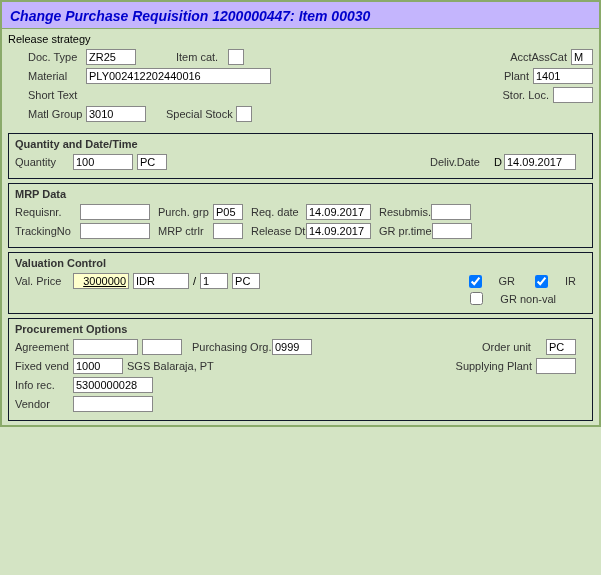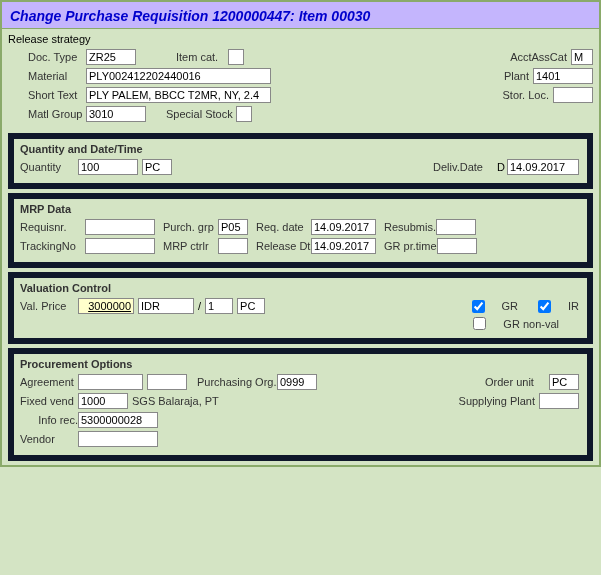--- a/index.html
+++ b/index.html
@@ -21,23 +21,23 @@
       border-bottom: 1px solid #8aaa6a;
     }
     .title-bar h1 {
       font-size: 14px;
       font-weight: bold;
       color: #0000cc;
       font-style: italic;
     }
     .section {
       background: #d4e4c4;
-      border: 6px solid #0f172a;
+      border: 1px solid #0f172a;
       margin: 4px 6px;
-      padding: 4px 8px 5px 6px;
+      padding: 4px 16px 5px 6px;
     }
     .section-title {
       font-weight: bold;
       font-size: 11px;
       color: #333;
       margin-bottom: 4px;
     }
     .form-row {
       display: flex;
       align-items: center;
@@ -117,21 +117,20 @@
     <div class="form-row">
       <span class="label" style="min-width:58px;">Material</span>
       <input type="text" class="input-field" style="width: 185px;" value="PLY002412202440016">
       <div style="flex:1;"></div>
       <span class="label" style="min-width:35px;text-align:right;margin-right:4px;">Plant</span>
       <input type="text" class="input-field" style="width: 60px;" value="1401">
     </div>
 
     <div class="form-row">
       <span class="label" style="min-width:58px;">Short Text</span>
-      <input type="text" class="input-field" style="width: 185px;" value="PLY PALEM, BBCC T2MR, NY, 2.4">
       <div style="flex:1;"></div>
       <span class="label" style="min-width:52px;text-align:right;margin-right:4px;">Stor. Loc.</span>
       <input type="text" class="input-field" style="width: 40px;" value="">
     </div>
 
     <div class="form-row">
       <span class="label" style="min-width:58px;">Matl Group</span>
       <input type="text" class="input-field" style="width: 60px;" value="3010">
       <div class="gap20"></div>
       <span class="label" style="min-width:70px;">Special Stock</span>
@@ -237,21 +236,21 @@
       <span class="label" style="min-width:58px;">Fixed vend</span>
       <input type="text" class="input-field" style="width: 50px;" value="1000">
       <div class="gap4"></div>
       <span style="font-size:11px;color:#333;">SGS Balaraja, PT</span>
       <div style="flex:1;"></div>
       <span class="label" style="margin-right:4px;">Supplying Plant</span>
       <input type="text" class="input-field" style="width: 40px;" value="">
     </div>
 
     <div class="form-row">
-      <span class="label" style="min-width:58px;text-align:right;">Info rec.</span>
+      <span class="label" style="min-width:58px;">Info rec.</span>
       <input type="text" class="input-field" style="width: 80px;" value="5300000028">
     </div>
 
     <div class="form-row">
       <span class="label" style="min-width:58px;">Vendor</span>
       <input type="text" class="input-field" style="width: 80px;" value="">
     </div>
   </div>
 
 </div>

